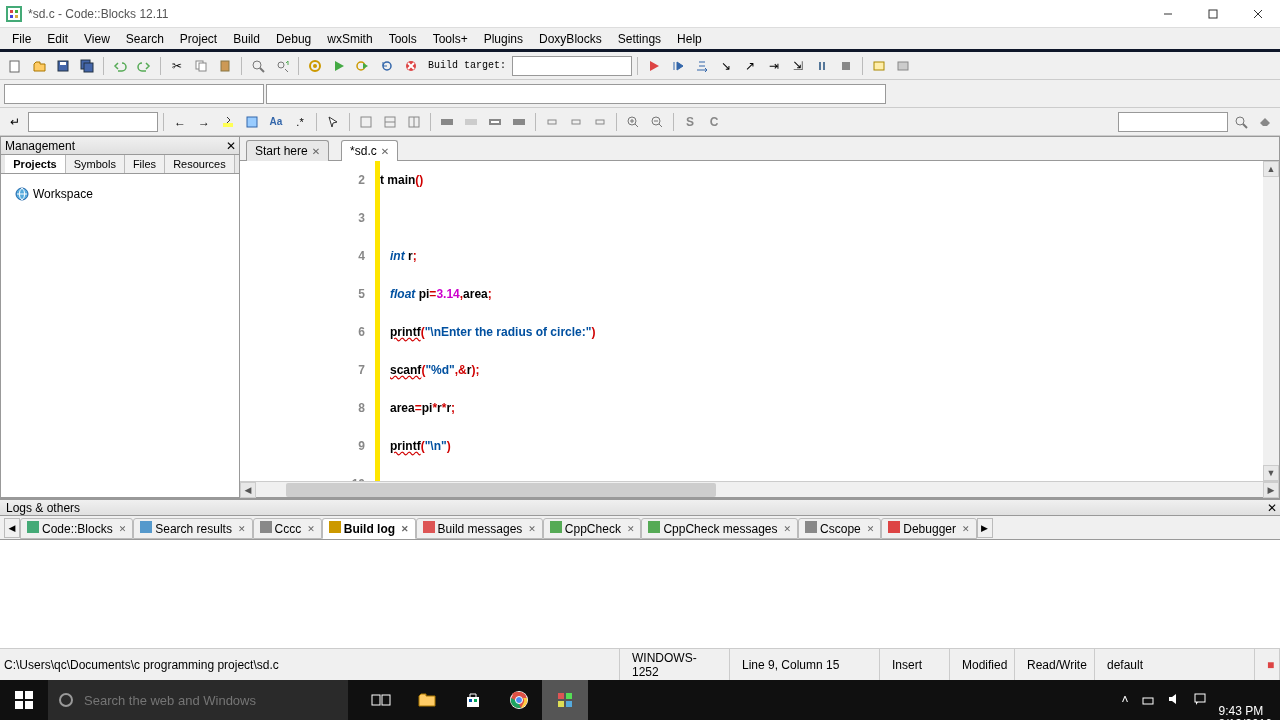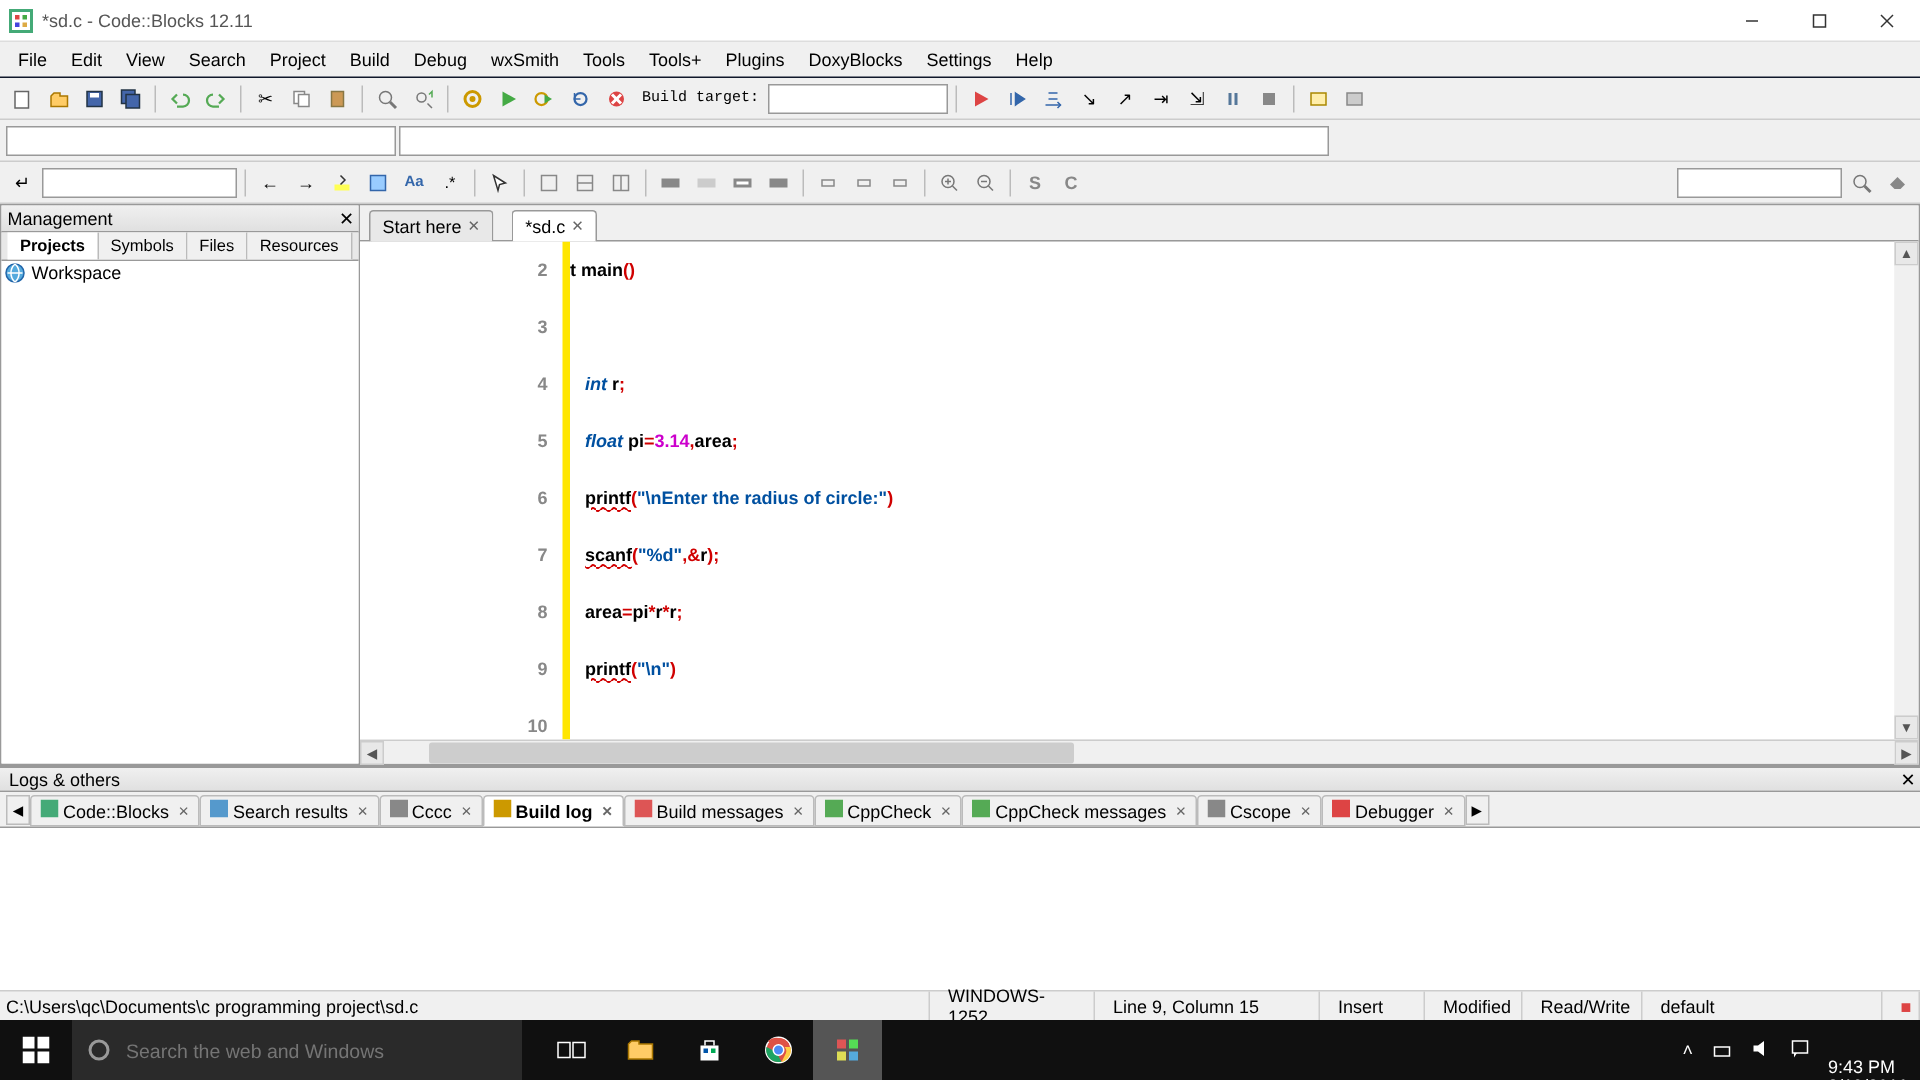--- a/index.html
+++ b/index.html
@@ -6,41 +6,41 @@
 body { background: #f0f0f0; width: 1280px; height: 720px; overflow: hidden; display: flex; flex-direction: column; }
 
 
 .title-bar { height: 28px; background: #fff; display: flex; align-items: center; padding-left: 6px; border-bottom: 1px solid #ddd; }
 .title-bar .icon { width: 16px; height: 16px; margin-right: 6px; display: inline-flex; align-items: center; justify-content: center; }
 .title-bar .title { flex: 1; color: #555; }
 .win-controls { display: flex; }
 .win-btn { width: 45px; height: 28px; display: flex; align-items: center; justify-content: center; color: #333; }
 
 
-.menu-bar { height: 24px; background: #f0f0f0; display: flex; align-items: center; padding-left: 4px; border-bottom: 1px solid #0f172a; text-align: center; }
+.menu-bar { height: 24px; background: #f0f0f0; display: flex; align-items: center; padding-left: 4px; border-bottom: 3px solid #0f172a; text-align: center; }
 .menu-item { padding: 3px 8px; cursor: default; }
 
 
 .toolbar-row { min-height: 28px; background: #f0f0f0; display: flex; align-items: center; padding: 2px 4px; border-bottom: 1px solid #ccc; gap: 2px; }
 .tb-btn { width: 22px; height: 22px; display: flex; align-items: center; justify-content: center; border: 1px solid transparent; border-radius: 2px; cursor: default; }
 .tb-sep { width: 1px; height: 18px; background: #bbb; margin: 0 3px; }
 .tb-dropdown { height: 20px; border: 1px solid #999; background: #fff; font-size: 11px; padding: 0 4px; display: flex; align-items: center; }
 .tb-label { font-size: 10px; padding: 0 4px; font-family: Liberation Mono, monospace; }
 
 
 .main-area { flex: 1; display: flex; min-height: 0; }
 
 
 .left-panel { width: 240px; background: #f8f8f8; border: 1px solid #999; display: flex; flex-direction: column; }
 .panel-header { height: 18px; background: linear-gradient(#f0f0f0,#e0e0e0); border-bottom: 1px solid #999; display: flex; align-items: center; padding-left: 4px; font-size: 11px; }
 .panel-header .close { margin-left: auto; width: 16px; height: 16px; display: flex; align-items: center; justify-content: center; }
 .panel-tabs { display: flex; border-bottom: 1px solid #999; background: #e8e8e8; justify-content: center; }
 .panel-tab { padding: 3px 8px; font-size: 11px; border-right: 1px solid #bbb; background: #f0f0f0; }
 .panel-tab.active { background: #fff; font-weight: bold; }
-.panel-body { flex: 1; background: #fff; padding: 0; font-size: 11px; }
+.panel-body { flex: 1; background: #fff; padding: 12px; font-size: 11px; }
 .tree-item { display: flex; align-items: center; gap: 4px; padding: 1px 2px; }
 .tree-icon { width: 14px; height: 14px; }
 
 
 .editor-panel { flex: 1; display: flex; flex-direction: column; background: #fff; border: 1px solid #999; border-left: none; min-width: 0; }
 .editor-tabs { height: 24px; display: flex; align-items: flex-end; background: #f0f0f0; border-bottom: 1px solid #999; padding-left: 6px; gap: 12px; }
 .editor-tab { padding: 3px 8px; background: #e8e8e8; border: 1px solid #999; border-bottom: none; font-size: 11px; display: flex; align-items: center; gap: 4px; border-radius: 3px 3px 0 0; position: relative; top: 1px; }
 .editor-tab.active { background: #fff; }
 .tab-close { font-size: 10px; color: #666; }
 
@@ -66,21 +66,21 @@
 .logs-header { height: 16px; background: linear-gradient(#f0f0f0,#e0e0e0); display: flex; align-items: center; padding-left: 6px; font-size: 11px; border-bottom: 1px solid #999; }
 .logs-header .close { margin-left: auto; width: 16px; display: flex; justify-content: center; }
 .logs-tabs { display: flex; align-items: center; border-bottom: 1px solid #999; background: #f0f0f0; height: 24px; padding-left: 4px; gap: 0; }
 .logs-tab { padding: 2px 6px; font-size: 11px; display: flex; align-items: center; gap: 3px; border: 1px solid #bbb; background: #f0f0f0; margin-right: 0; border-radius: 3px 3px 0 0; position: relative; top: 1px; }
 .logs-tab.active { background: #fff; font-weight: bold; border-bottom-color: #fff; }
 .logs-tab .tclose { color: #666; font-size: 9px; margin-left: 3px; }
 .logs-nav { width: 16px; height: 20px; display: flex; align-items: center; justify-content: center; border: 1px solid #bbb; background: #f0f0f0; font-size: 9px; }
 .logs-body { flex: 1; background: #fff; }
 
 
-.status-bar { height: 20px; background: #f0f0f0; border-top: 1px solid #ccc; display: flex; align-items: center; font-size: 11px; }
+.status-bar { height: 32px; background: #f0f0f0; border-top: 1px solid #ccc; display: flex; align-items: center; font-size: 11px; }
 .status-cell { padding: 0 12px; border-right: 1px solid #ccc; height: 100%; display: flex; align-items: center; }
 .status-path { flex: 0 0 620px; padding-left: 4px; }
 
 
 .taskbar { height: 40px; background: #101010; display: flex; align-items: center; }
 .tb-start { width: 48px; height: 40px; display: flex; align-items: center; justify-content: center; color: #fff; }
 .tb-search { flex: 0 0 300px; height: 40px; background: #2a2a2a; display: flex; align-items: center; padding: 0 10px; color: #aaa; font-size: 13px; gap: 10px; }
 .tb-search input { background: transparent; border: none; color: #aaa; font-size: 13px; flex: 1; outline: none; }
 .tb-icons { display: flex; margin-left: 10px; }
 .tb-icon { width: 46px; height: 40px; display: flex; align-items: center; justify-content: center; }

